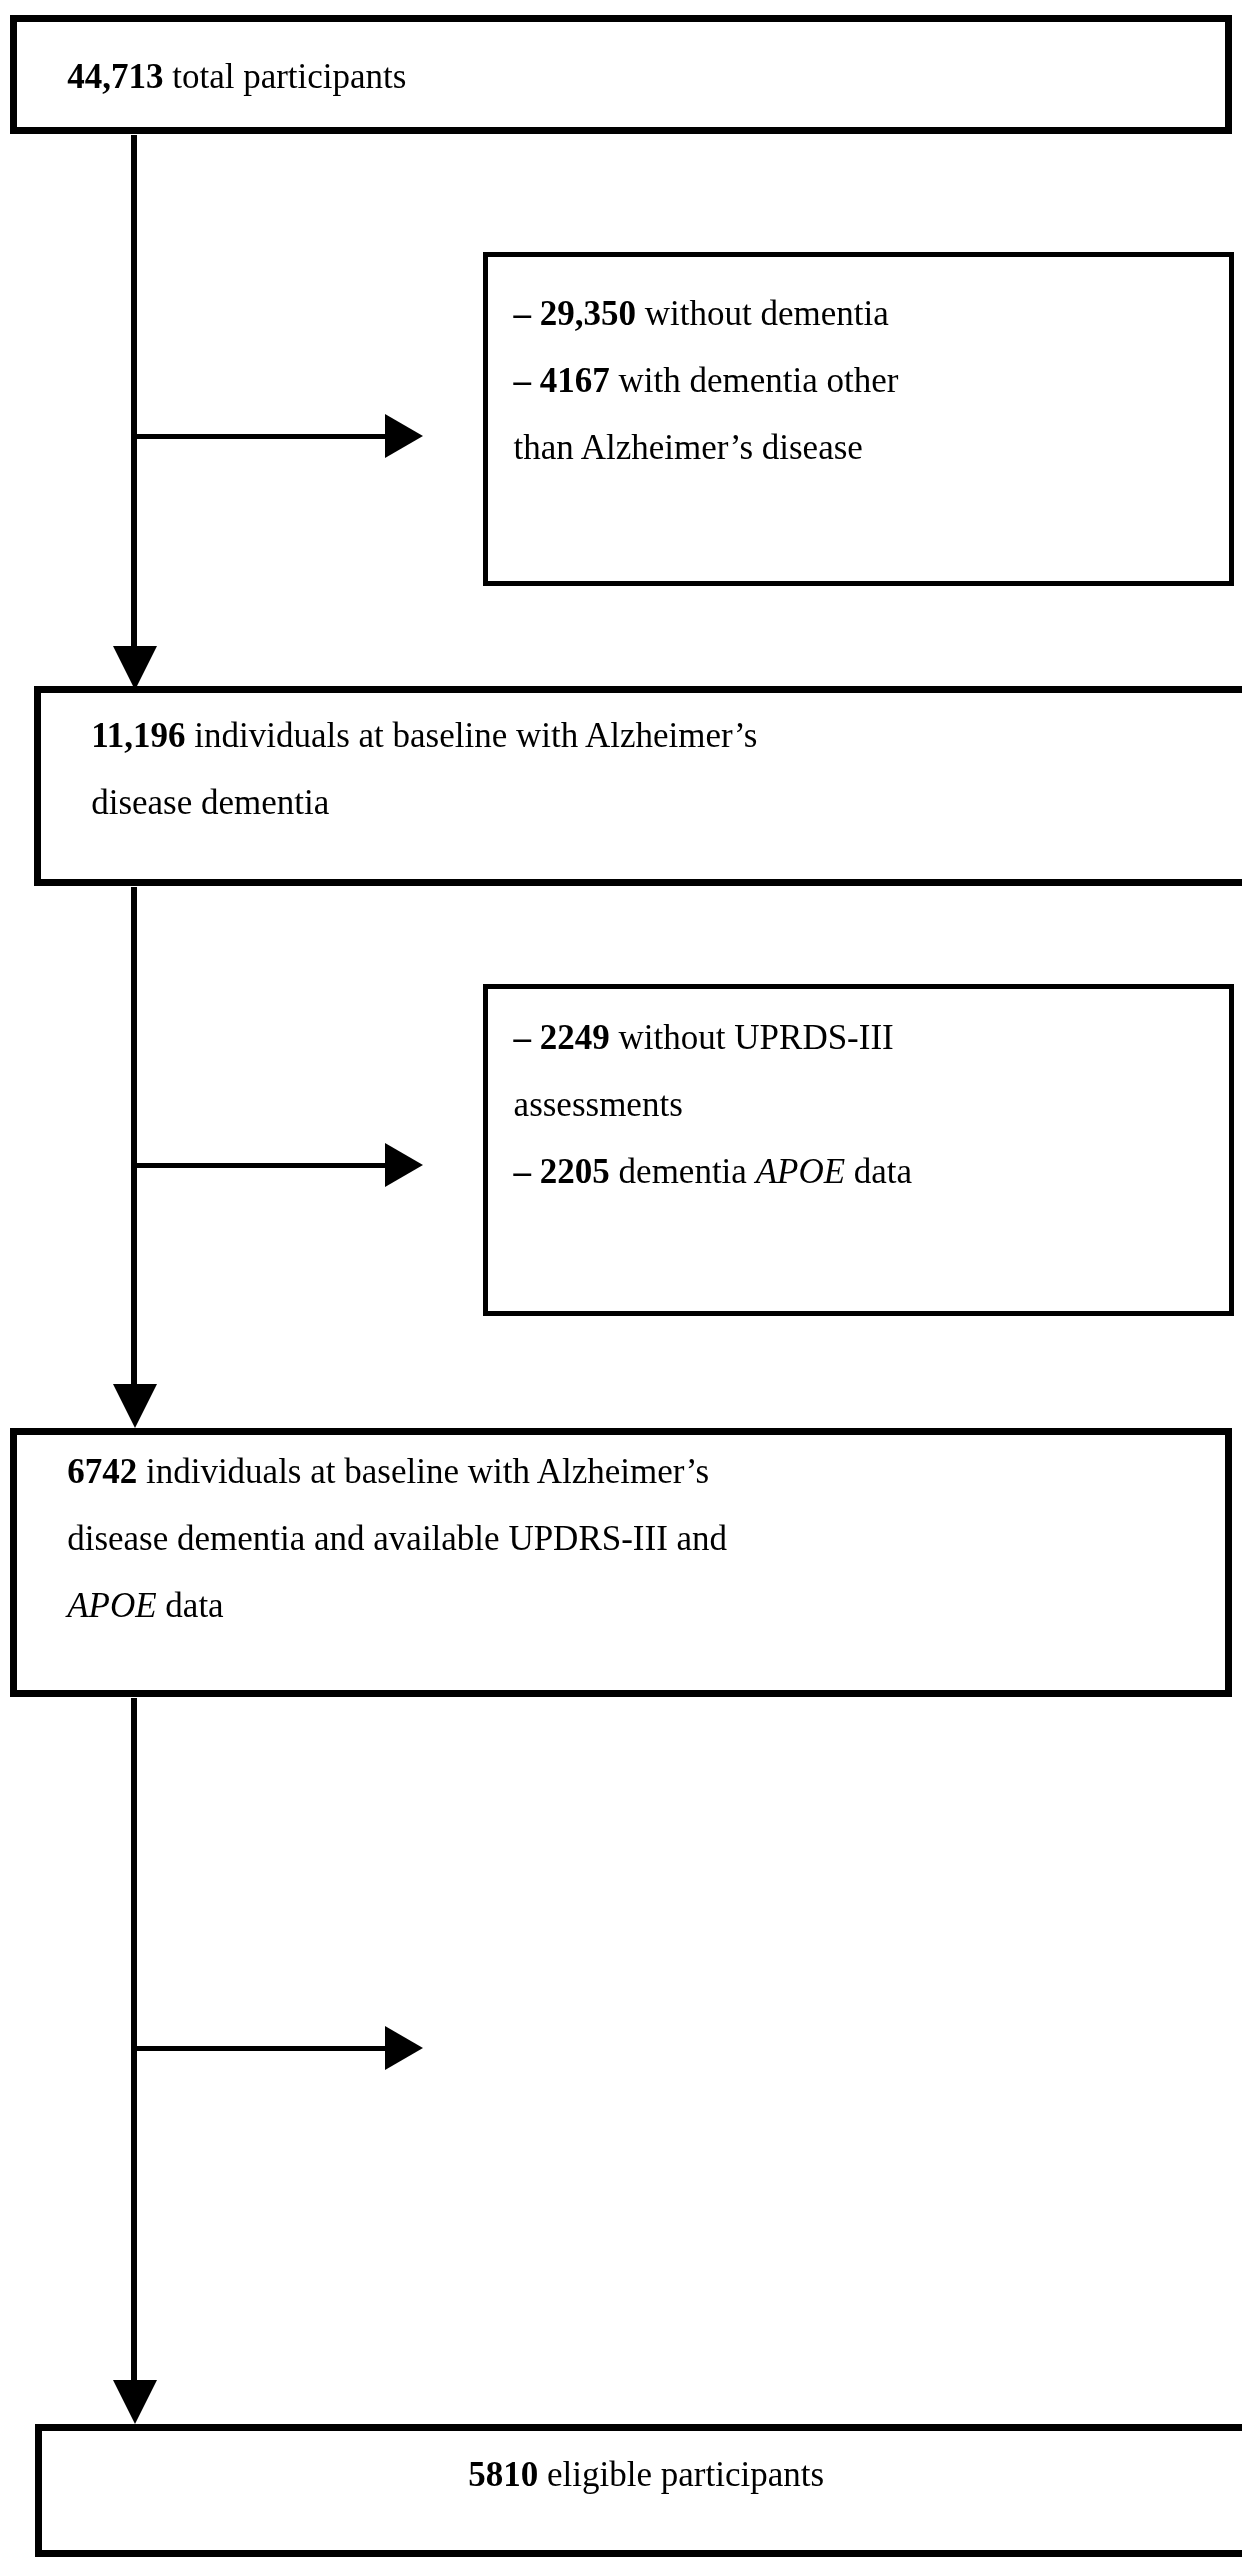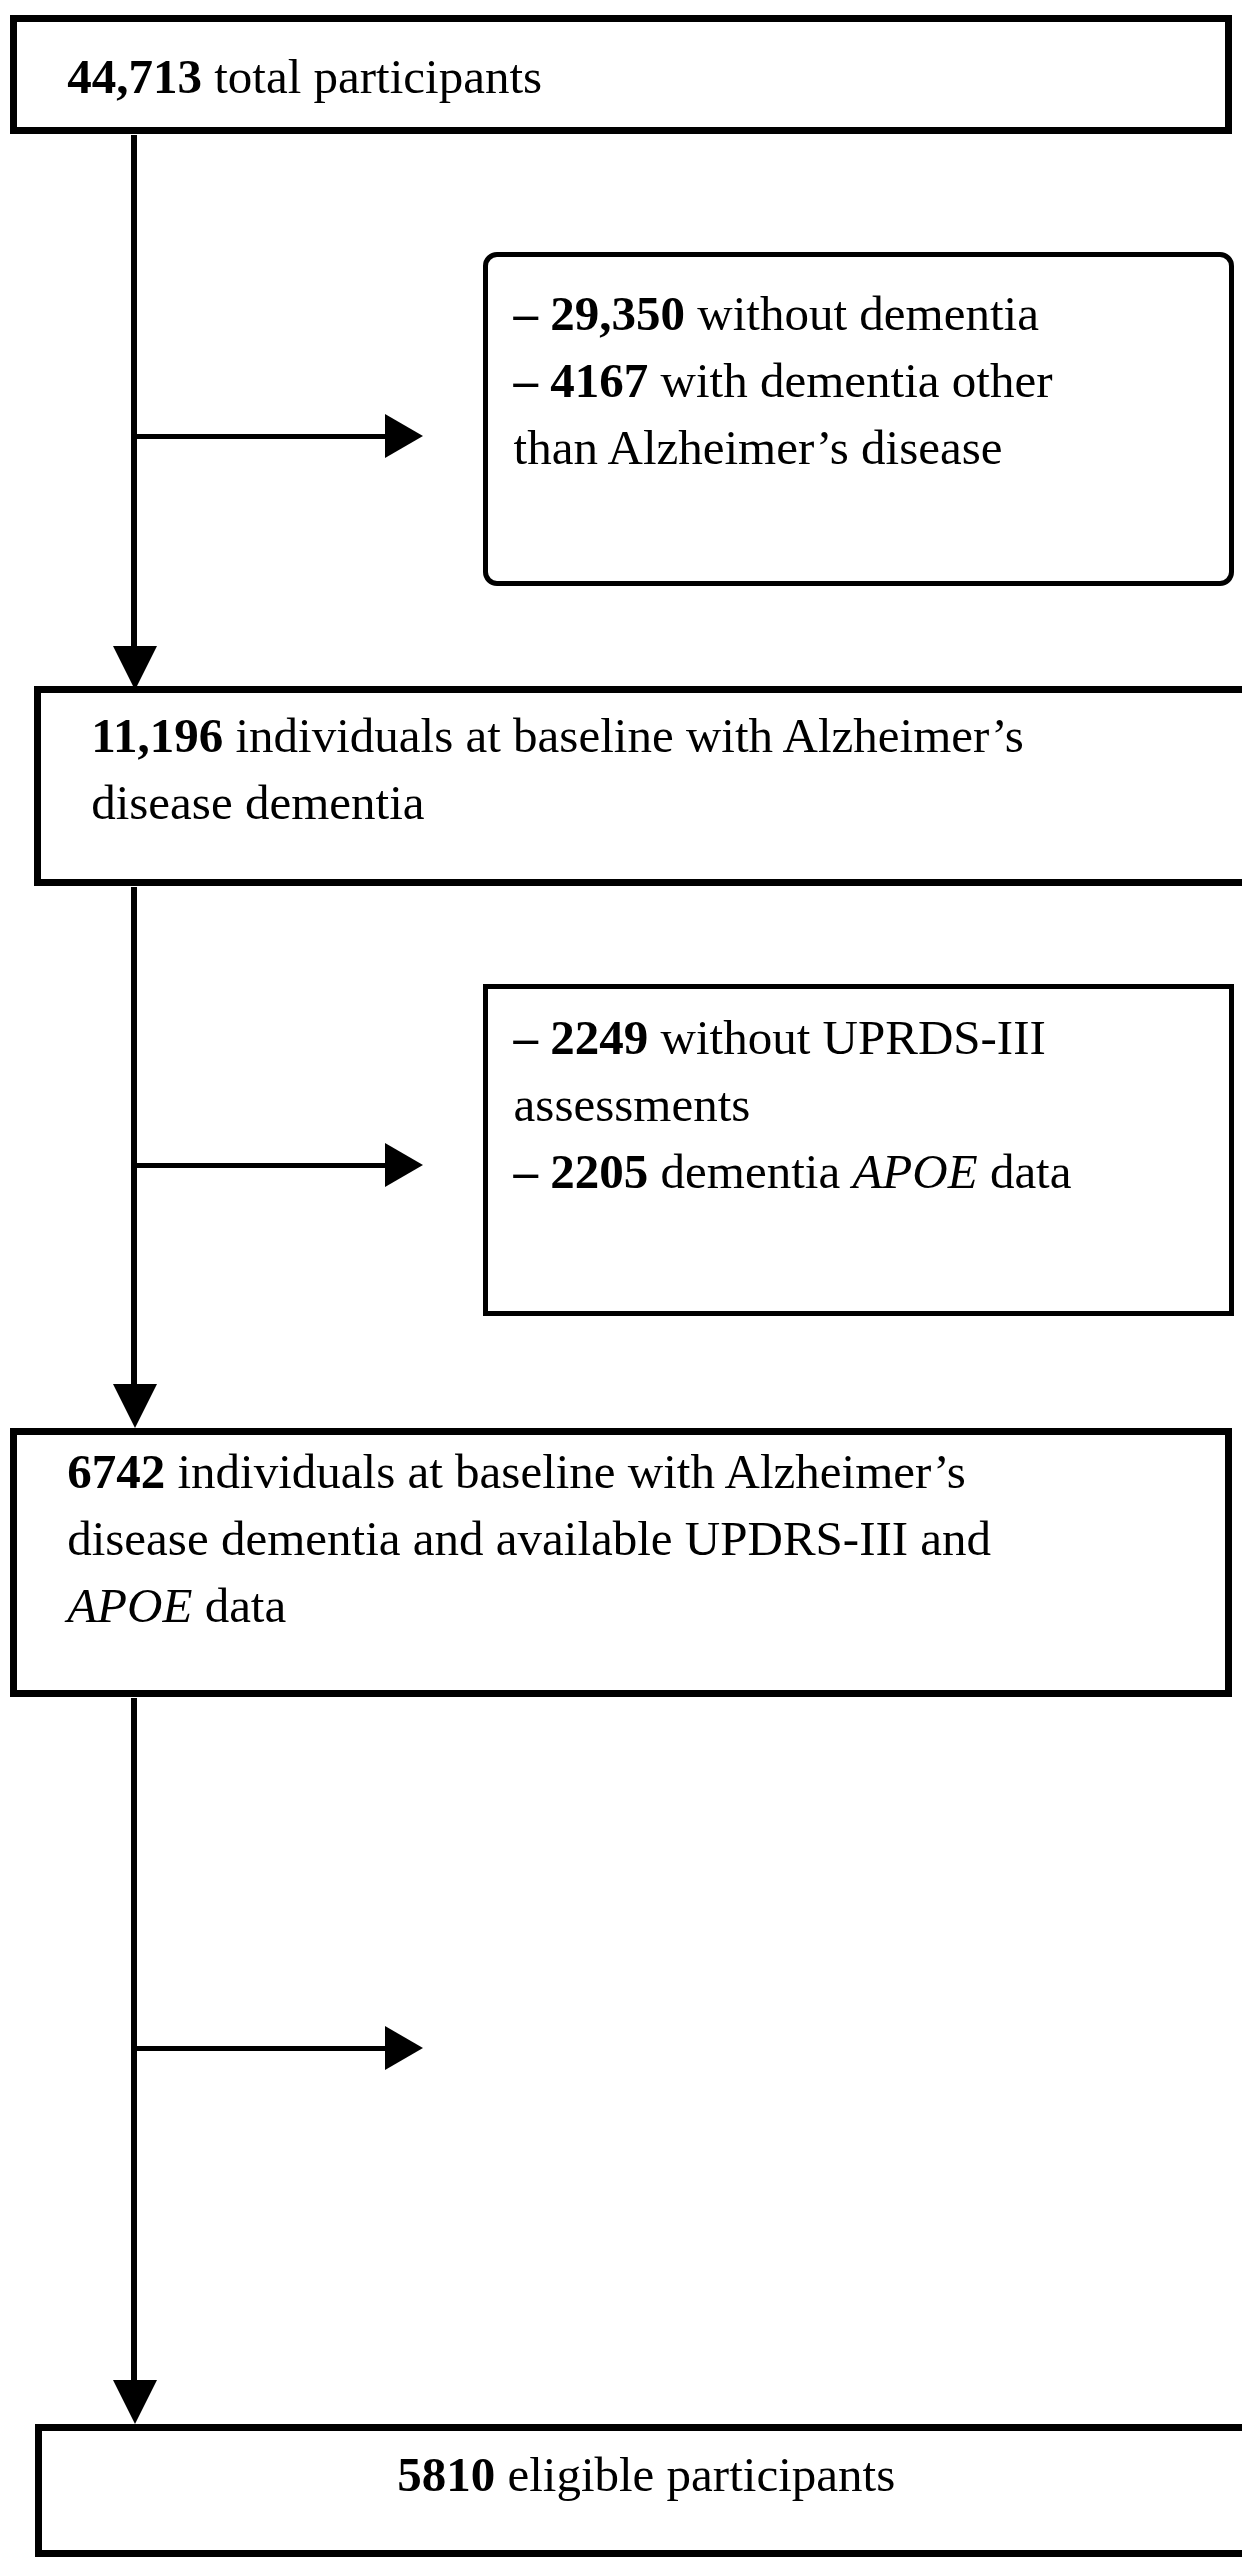--- a/index.html
+++ b/index.html
@@ -3,21 +3,21 @@
 <meta charset="utf-8">
 <style>
   html, body { margin: 0; padding: 0; background: #ffffff; }
   .canvas {
     position: relative;
     width: 1242px;
     height: 2576px;
     background: #ffffff;
     color: #000000;
     font-family: "Liberation Serif", "DejaVu Serif", serif;
-    font-size: 49px;
+    font-size: 35px;
     line-height: 67px;
     overflow: hidden;
   }
 
   
   .mainbox {
     position: absolute;
     left: 10.2px;
     width: 1222px;
     border: 7.7px solid #000;
@@ -29,21 +29,21 @@
   .box-ad       { top: 686px;  height: 200px; padding: 9.4px 17px 0 50px; margin-left: 24px; }
   .box-pool     { top: 1428px; height: 269px; padding: 3.4px 17px 0 50px; }
   .box-final    { top: 2424px; height: 133px; padding: 10.2px 0 0 0; text-align: center; margin-left: 25px; }
 
   .exbox {
     position: absolute;
     border: 5.1px solid #000;
     box-sizing: border-box;
     background: #fff;
   }
-  .ex-dementia  { left: 483px; top: 252px;  width: 751px; height: 334px; padding: 23px 20.5px 0 25.6px; border-radius: 14px; }
+  .ex-dementia  { left: 483px; top: 252px;  width: 751px; height: 334px; padding: 23px 20.5px 0 25.6px; }
   .ex-updrs     { left: 483px; top: 984px; width: 751px; height: 332px; padding: 15.3px 20.5px 0 25.6px; }
   .ex-parkinson { left: 499px; top: 1761px; width: 722px; height: 580px; padding: 14.5px 20.5px 0 20.5px; }
 
   .ex-item { white-space: pre-line; }
   .ex-item + .ex-item { }
 
   .bold   { font-weight: bold; }
   .italic { font-style: italic; }
 
   

